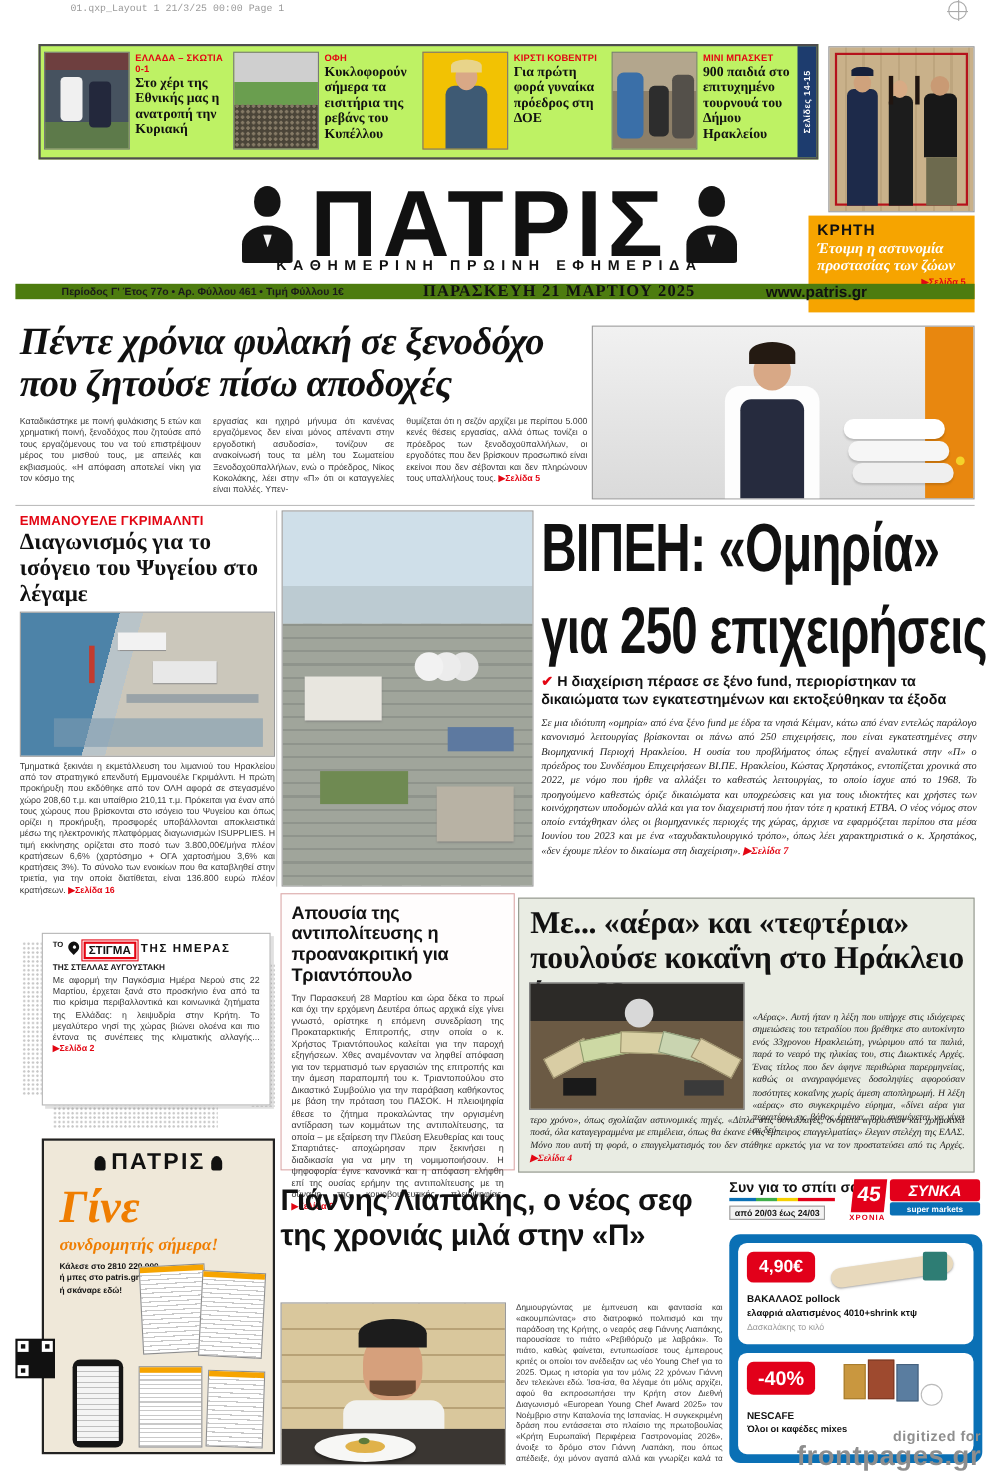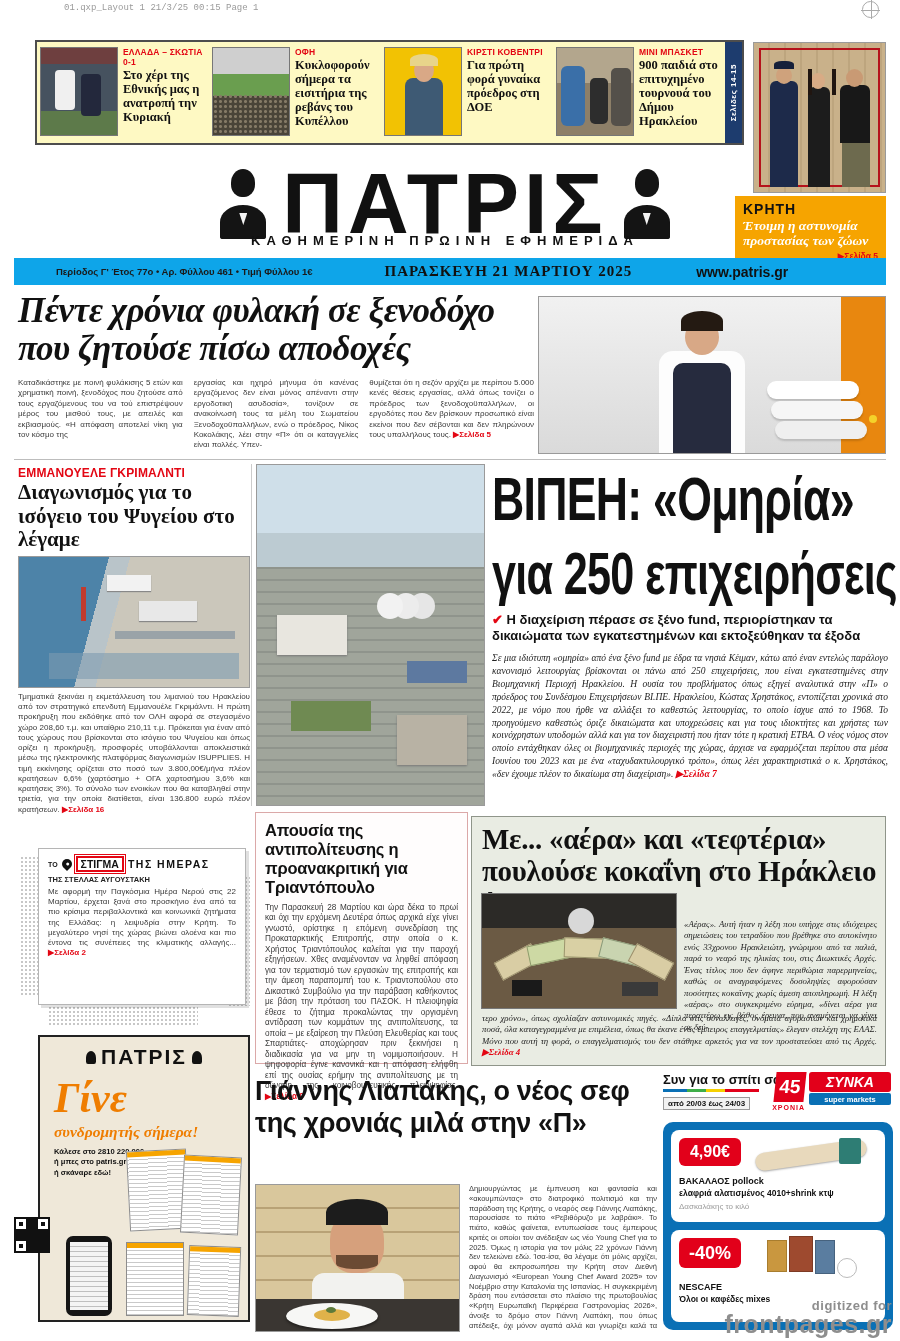--- a/index.html
+++ b/index.html
@@ -7,38 +7,38 @@
         font-family:"Liberation Sans",sans-serif;color:#111;}
   .abs{position:absolute;}
   .serif{font-family:"Liberation Serif",serif;}
   .mono{font-family:"Liberation Mono",monospace;}
   .j{text-align:justify;}
   .red{color:#e30613;}
   .pageref{color:#e30613;font-weight:bold;white-space:nowrap;}
   .photo{position:absolute;overflow:hidden;border:1px solid #9a9a9a;box-sizing:border-box;}
   .kicker{color:#e30613;font-weight:bold;font-size:8.5px;letter-spacing:.2px;}
   
-  #teaser-strip{left:35px;top:40px;width:709px;height:105px;background:#fef9c3;
+  #teaser-strip{left:35px;top:40px;width:709px;height:105px;background:#bef264;
     border:2px solid #4d4d4d;box-sizing:border-box;display:flex;align-items:stretch;}
   .teaser{display:flex;padding:5px 3px;flex:1;}
   .t-photo{width:78px;height:89px;border:1px solid #777;box-sizing:border-box;flex:none;position:relative;overflow:hidden;}
   .t-text{padding:0 0 0 5px;}
   .t-title{font-family:"Liberation Serif",serif;font-weight:bold;font-size:12.5px;line-height:1.12;margin-top:1px;}
   #teaser-pages{width:17px;background:#1d3c6e;color:#fff;display:flex;align-items:center;justify-content:center;flex:none;}
   #teaser-pages span{writing-mode:vertical-rl;transform:rotate(180deg);font-size:8px;font-weight:bold;letter-spacing:.5px;}
   
   #masthead{left:150px;top:148px;width:590px;height:110px;display:flex;align-items:center;justify-content:center;gap:14px;}
   #mast-title{font-size:84px;font-weight:bold;letter-spacing:5px;line-height:1;transform:scaleY(1.02);}
   .bust{width:50px;height:72px;position:relative;flex:none;}
   .bust .head{position:absolute;left:13px;top:2px;width:24px;height:28px;background:#141414;border-radius:50% 50% 45% 45%;}
   .bust .shoulders{position:absolute;left:2px;bottom:0;width:46px;height:34px;background:#141414;border-radius:50% 50% 6% 6%;}
   .bust .collar{position:absolute;left:21px;bottom:14px;width:8px;height:12px;background:#f4f4f4;clip-path:polygon(50% 100%,0 0,100% 0);}
   #tagline{left:150px;top:233px;width:590px;text-align:center;font-weight:bold;font-size:13px;letter-spacing:6px;}
   
-  #infobar{left:14px;top:258px;width:872px;height:27px;background:#0ea5e9;display:flex;align-items:center;}
+  #infobar{left:14px;top:258px;width:872px;height:14px;background:#4d7c0f;display:flex;align-items:center;}
   #infobar .issue{font-size:9.5px;font-weight:bold;margin-left:42px;color:#1a1a1a;}
   #infobar .date{font-family:"Liberation Serif",serif;font-weight:bold;font-size:15px;margin-left:72px;letter-spacing:1px;}
   #infobar .site{font-weight:bold;font-size:14px;margin-left:64px;}
   #kriti{left:735px;top:196px;width:151px;height:88px;background:#f6a400;box-sizing:border-box;padding:5px 8px;}
   #kriti .sec{font-weight:bold;font-size:14px;letter-spacing:1px;}
   #kriti .ttl{font-family:"Liberation Serif",serif;font-style:italic;font-weight:bold;color:#fff;font-size:13.5px;line-height:1.1;margin-top:2px;}
   #kriti .pg{font-size:8.5px;margin-top:2px;text-align:right;}
   
   #lead-headline{left:18px;top:292px;width:520px;font-family:"Liberation Serif",serif;
      font-style:italic;font-weight:bold;font-size:35px;line-height:1.08;letter-spacing:-0.5px;}
@@ -52,21 +52,21 @@
   #port-headline{left:18px;top:481px;width:232px;font-family:"Liberation Serif",serif;font-weight:bold;font-size:21px;line-height:1.12;}
   #port-body{left:18px;top:692px;width:232px;height:134px;font-size:8px;line-height:1.28;color:#3a3a3a;overflow:hidden;}
   
   .vipe-line{font-weight:bold;font-size:58px;letter-spacing:-1px;transform:scaleX(0.72);transform-origin:0 50%;white-space:nowrap;line-height:1;}
   #vipe-sub{left:492px;top:612px;width:396px;font-weight:bold;font-size:13px;line-height:1.25;}
   #vipe-body{left:492px;top:652px;width:396px;height:152px;font-family:"Liberation Serif",serif;font-style:italic;
     font-size:9.5px;line-height:1.36;color:#222;overflow:hidden;}
   
   #stigma{left:38px;top:848px;width:208px;height:157px;background:#fff;border:1px solid #b5b5b5;
     box-shadow:3px 3px 0 rgba(0,0,0,.12);box-sizing:border-box;padding:7px 9px;}
-  #stigma .hdr{display:flex;align-items:center;gap:4px;font-weight:bold;}
+  #stigma .hdr{display:flex;gap:4px;font-weight:bold;}
   #stigma .to{font-size:7px;}
   .pin{width:10px;height:10px;background:#111;border-radius:50% 50% 50% 0;transform:rotate(-45deg);position:relative;flex:none;}
   .pin:after{content:"";position:absolute;left:3.5px;top:3.5px;width:3px;height:3px;background:#fff;border-radius:50%;}
   #stigma .stig{border:2px solid #e30613;outline:1px solid #e30613;outline-offset:1px;padding:0 3px;font-size:10.5px;}
   #stigma .rest{font-size:10.5px;letter-spacing:1.5px;}
   #stigma .ttl{font-family:"Liberation Serif",serif;font-style:italic;font-weight:bold;font-size:16.5px;line-height:1.15;margin-top:7px;}
   #stigma .by{font-size:7.5px;font-weight:bold;text-align:left;margin-top:3px;color:#222;}
   #stigma .bd{font-size:8px;line-height:1.28;color:#3a3a3a;margin-top:3px;}
   .dots{position:absolute;background-image:radial-gradient(#9a9a9a 1px,transparent 1.2px);background-size:4px 4px;opacity:.55;}
   
@@ -128,21 +128,21 @@
   #printline{left:64px;top:3px;font-size:9px;color:#9a9a9a;}
   .regmark{left:862px;top:1px;width:15px;height:15px;border:1px solid #aaa;border-radius:50%;}
   .regmark:before{content:"";position:absolute;left:50%;top:-2px;bottom:-2px;width:1px;background:#aaa;}
   .regmark:after{content:"";position:absolute;top:50%;left:-2px;right:-2px;height:1px;background:#aaa;}
 </style>
 </head>
 <body>
 
 <div id="page">
 
-  <div id="printline" class="abs mono">01.qxp_Layout 1  21/3/25  00:15  Page 1</div>
+  <div id="printline" class="abs mono">01.qxp_Layout 1  21/3/25  00:00  Page 1</div>
   <div class="regmark abs"></div>
 
   <div id="teaser-strip" class="abs">
 
     <div class="teaser">
       <div class="t-photo" style="background:linear-gradient(#6e3f3f 0 18%,#46525f 18% 72%,#5d7a4a 72% 100%);">
         <div class="abs" style="left:14px;top:22px;width:20px;height:40px;background:#f0f0f0;border-radius:4px;"></div>
         <div class="abs" style="left:40px;top:26px;width:20px;height:42px;background:#23283c;border-radius:4px;"></div>
       </div>
       <div class="t-text">

